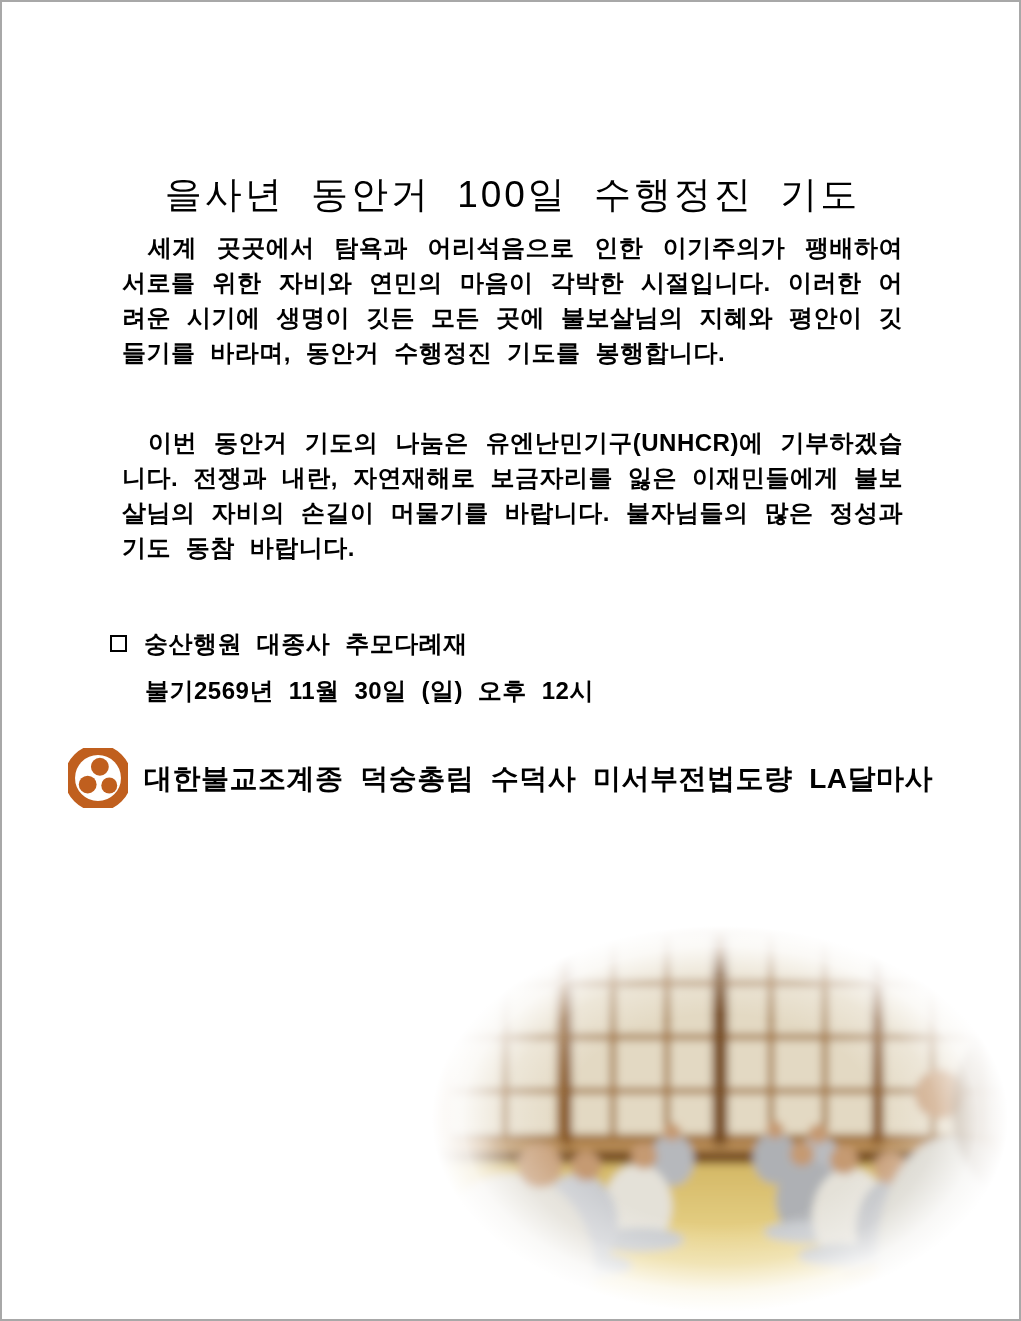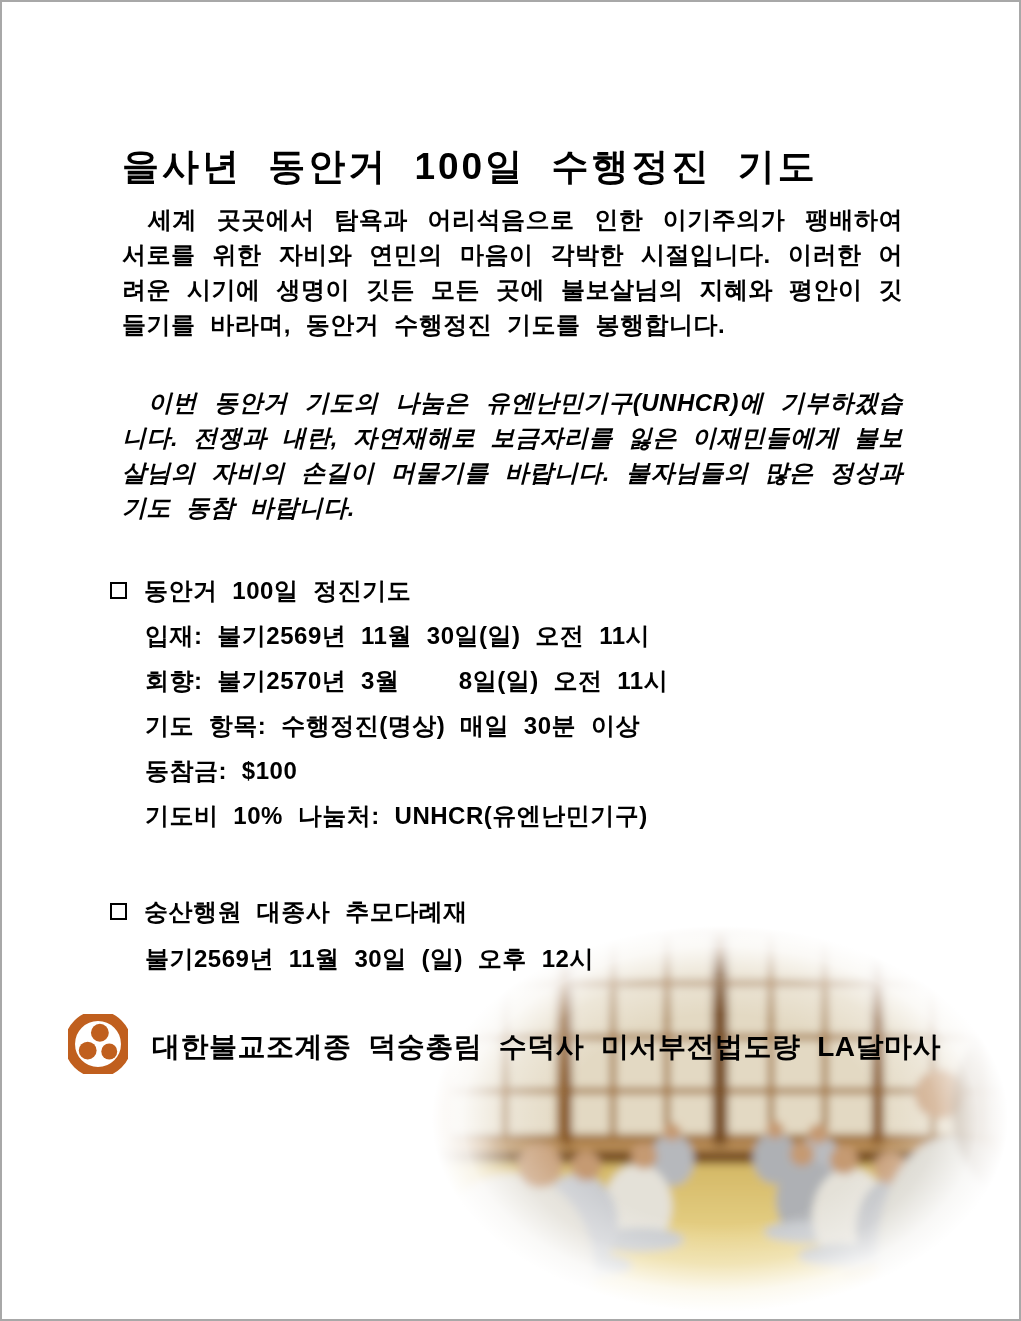--- a/index.html
+++ b/index.html
@@ -22,37 +22,38 @@
   
   .content{
     position:relative;z-index:2;
     padding:140px 116px 0 120px;
     font-weight:700;
     letter-spacing:0.5px;
   }
   .title{
     font-size:37px;
     line-height:50px;
-    text-align:left;
+    text-align:center;
     letter-spacing:3px;
-    font-weight:700;
+    font-weight:400;
     word-spacing:0.35em;
+    margin-top:28px;
   }
   .para{
     font-size:24px;
     line-height:35px;
     text-align:justify;
     word-break:break-all;
     word-spacing:0.32em;
     text-indent:26px;
     margin:0;
   }
   .p1{margin-top:62px;}
   .p2{margin-top:10px;}
-  .p3{margin-top:43px;font-style:italic;}
+  .p3{margin-top:55px;}
   .section{margin:0;}
   .sec1{margin-top:48px;}
   .sec2{margin-top:61px;}
   .sec-heading{
     display:flex;
     align-items:center;
     margin-left:-12px;
     font-size:24px;
     line-height:35px;
     word-spacing:0.32em;
@@ -69,25 +70,24 @@
     line-height:35px;
     margin-left:23px;
     margin-top:10px;
     white-space:pre-wrap;
     word-spacing:0.32em;
   }
   .sec1 .detail-line:first-of-type{margin-top:11px;}
   .sec2 .detail-line{margin-top:12px;}
   .footer{
     display:flex;
-    align-items:flex-end;
+    align-items:flex-start;
     margin-left:-54px;
     margin-top:40px;
     height:62px;
-    gap:8px;
   }
   .logo{flex:0 0 auto;margin-right:16px;}
   .footer-text{
     font-size:28px;
     line-height:62px;
     font-weight:800;
     word-spacing:0.3em;
     white-space:nowrap;
   }
 </style>
@@ -192,31 +192,20 @@
     </svg>
   </div>
 
   <div class="content">
 
     <div class="title">을사년 동안거 100일 수행정진 기도</div>
 
     <p class="para p2">세계 곳곳에서 탐욕과 어리석음으로 인한 이기주의가 팽배하여 서로를 위한 자비와 연민의 마음이 각박한 시절입니다. 이러한 어려운 시기에 생명이 깃든 모든 곳에 불보살님의 지혜와 평안이 깃들기를 바라며, 동안거 수행정진 기도를 봉행합니다.</p>
     <p class="para p3">이번 동안거 기도의 나눔은 유엔난민기구(UNHCR)에 기부하겠습니다. 전쟁과 내란, 자연재해로 보금자리를 잃은 이재민들에게 불보살님의 자비의 손길이 머물기를 바랍니다. 불자님들의 많은 정성과 기도 동참 바랍니다.</p>
 
-    <div class="section sec1">
-      <div class="sec-heading">
-        <span class="checkbox"></span>
-        <span>동안거 100일 정진기도</span>
-      </div>
-      <div class="detail-line">입재: 불기2569년 11월 30일(일) 오전 11시</div>
-      <div class="detail-line">회향: 불기2570년 3월    8일(일) 오전 11시</div>
-      <div class="detail-line">기도 항목: 수행정진(명상) 매일 30분 이상</div>
-      <div class="detail-line">동참금: $100</div>
-      <div class="detail-line">기도비 10% 나눔처: UNHCR(유엔난민기구)</div>
-    </div>
 
     <div class="section sec2">
       <div class="sec-heading">
         <span class="checkbox"></span>
         <span>숭산행원 대종사 추모다례재</span>
       </div>
       <div class="detail-line">불기2569년 11월 30일 (일) 오후 12시</div>
     </div>
 
     <div class="footer">

